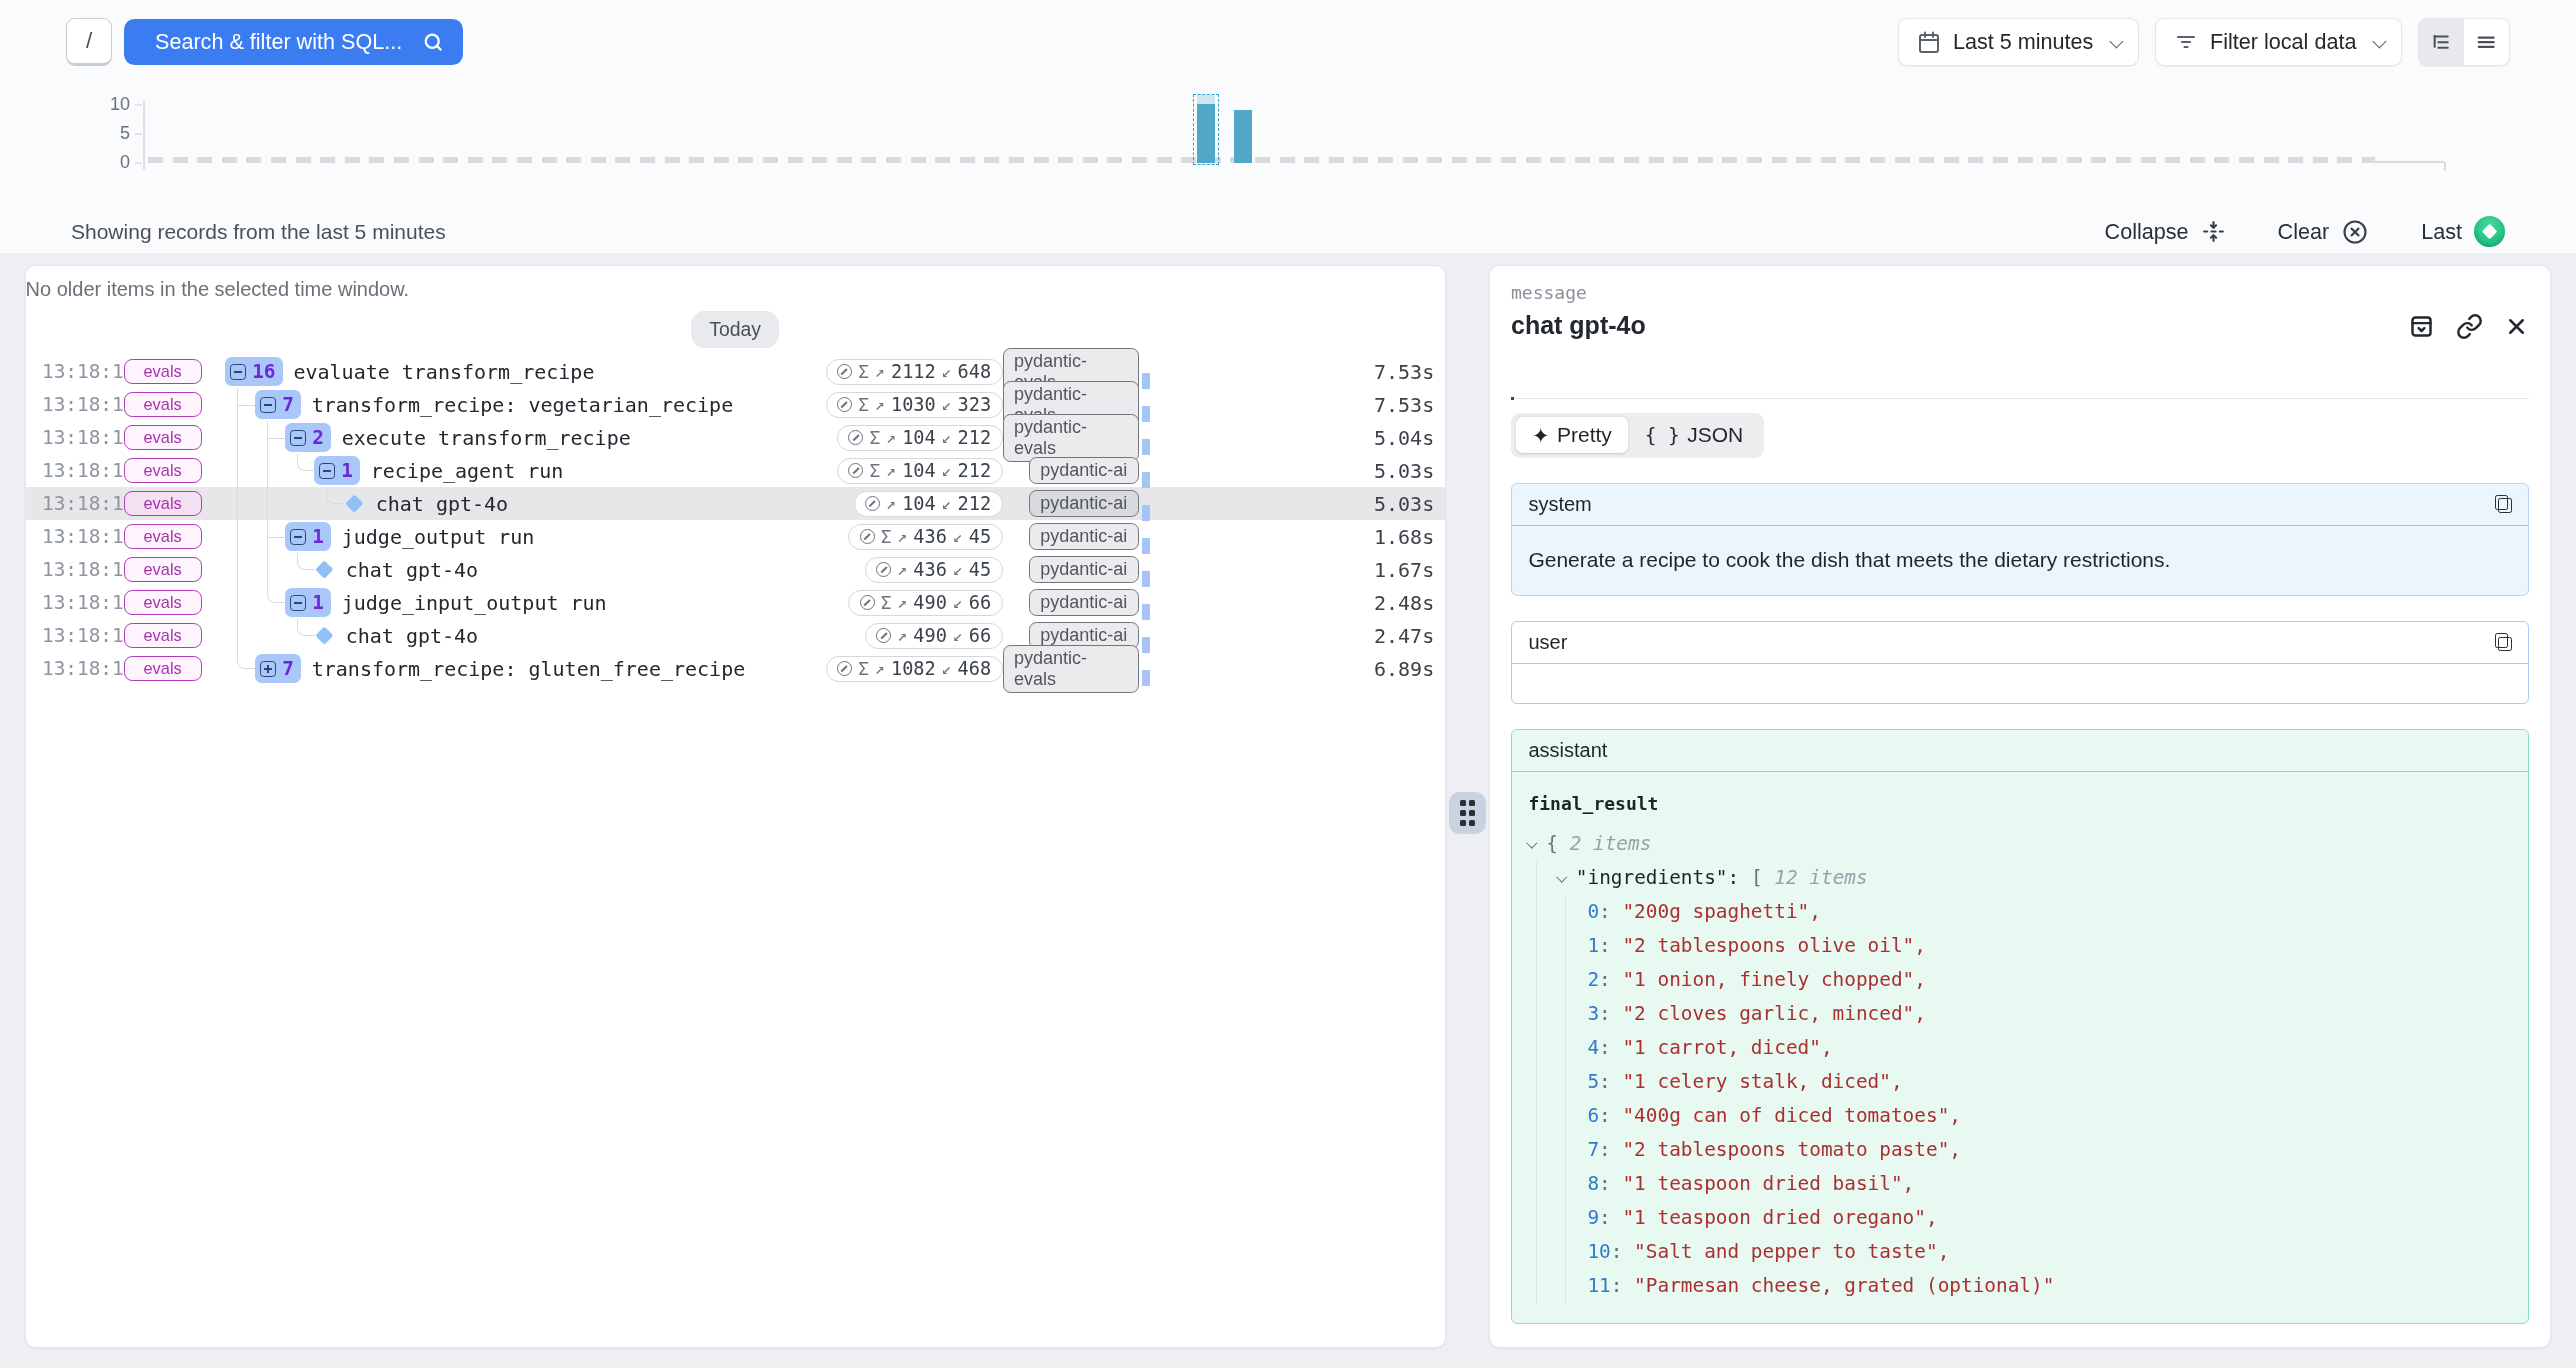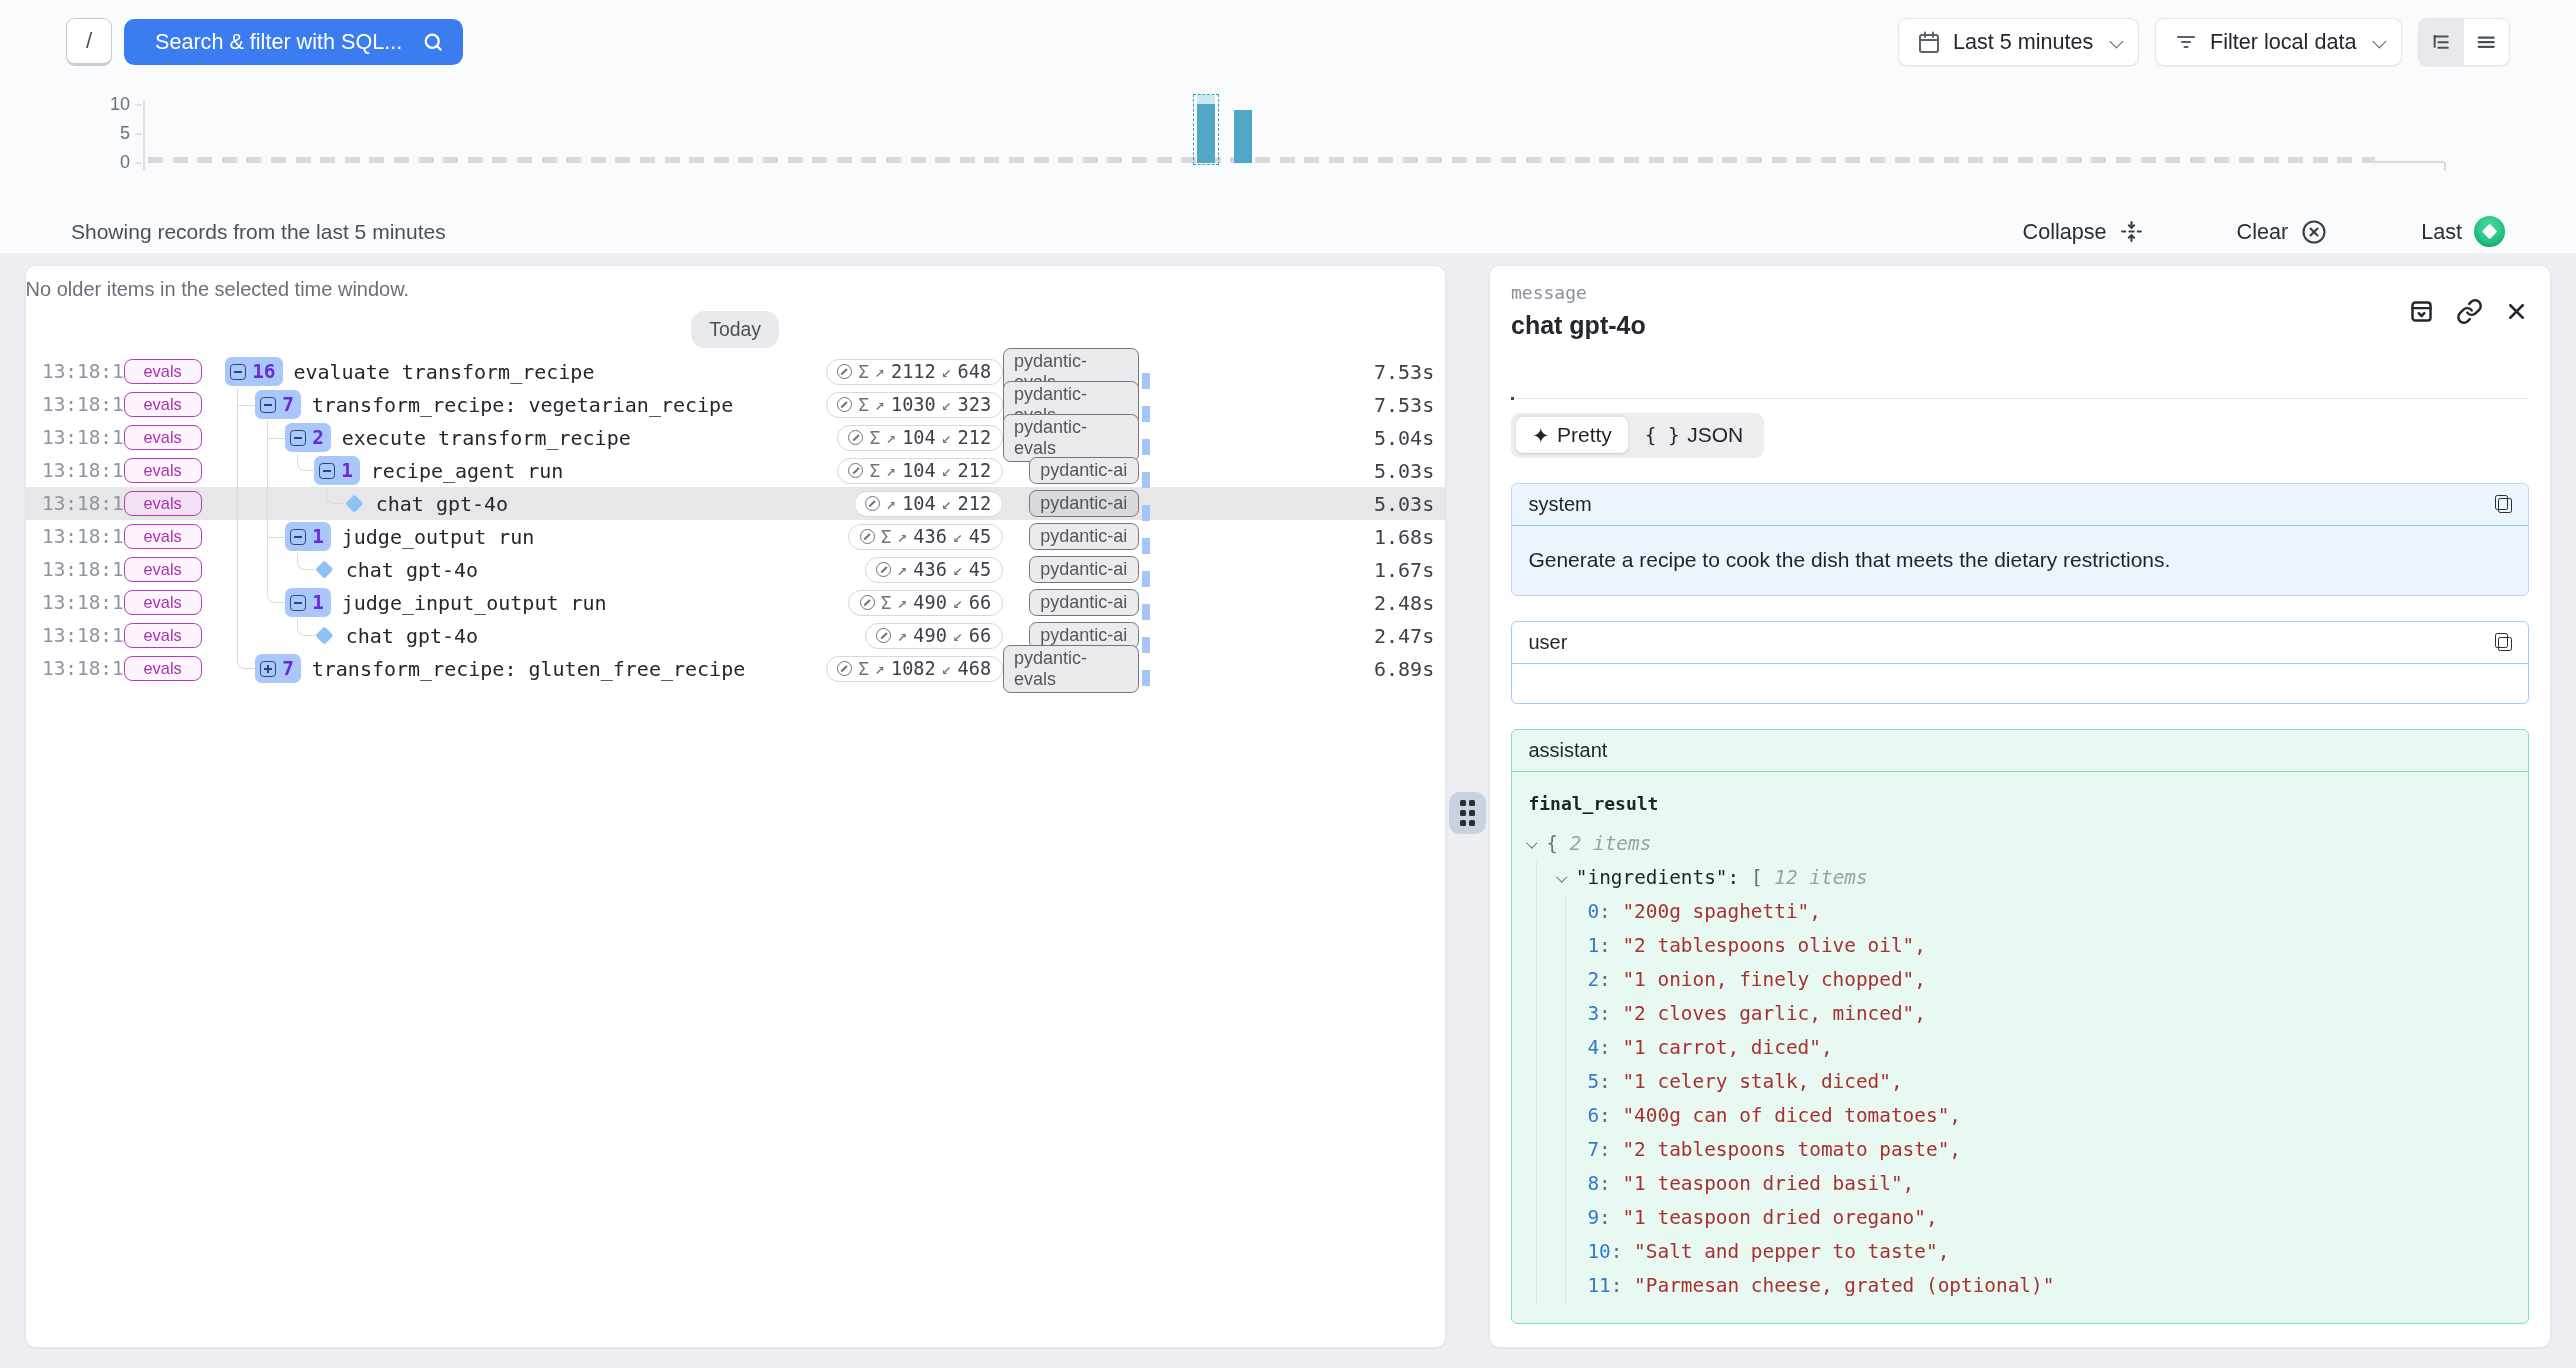--- a/index.html
+++ b/index.html
@@ -33,21 +33,21 @@
   .base-tail { position:absolute; left:2375px; top:161px; width:69px; height:1.5px; background:#d9dadd; }
   .base-tail-tick { position:absolute; left:2444px; top:162px; width:1.5px; height:9px; background:#d9dadd; }
   .chart-bar { position:absolute; bottom:46px; width:18px; background:#51a7c8; }
   .chart-bar.selected::before { content:""; position:absolute; left:-3.7px; right:-3.7px; top:-10.4px; bottom:-1.5px; border:1.9px dashed #2ba3cc; }
   .chart-bar.selected::after { content:""; position:absolute; left:0; right:0; top:-9px; height:9px; background:#cde8f2; }
   .xtick { position:absolute; top:177px; transform:translateX(-50%); font-size:18.6px; color:#6a707b; white-space:nowrap; }
 
   
   .list-toolbar { position:absolute; top:215px; left:71px; right:71px; height:33px; display:flex; align-items:center; font-size:21px; color:#4b5058; }
   .lt-right { margin-left:auto; display:flex; align-items:center; gap:52px; color:#2a2f36; font-size:21.6px; }
-  .lt-item { display:flex; align-items:center; gap:12px; cursor:pointer;margin-left:41px; }
+  .lt-item { display:flex; align-items:center; gap:12px; cursor:pointer; }
   .lt-item svg { stroke:#3a3f47; }
   .live-dot { width:31px; height:31px; border-radius:50%; background:radial-gradient(circle at 50% 30%, #46d79a, #10b87a); display:flex; align-items:center; justify-content:center; box-shadow:inset 0 -2.2px 4.5px rgba(0,90,60,.25); }
   .live-dot i { width:11.2px; height:11.2px; background:#fff; transform:rotate(45deg); border-radius:1.5px; }
 
   
   .panel { position:absolute; top:265px; bottom:21px; background:#fff; border:1.5px solid #e3e5ea; border-radius:10.4px; box-shadow:0 0.7px 2.2px rgba(20,24,31,.05); overflow:hidden; }
   .panel-left { left:24.6px; width:1421px; }
   .panel-right { left:1489px; width:1062px; }
   .resizer { position:absolute; left:1449px; top:792px; width:37px; height:42px; background:#c9d2e0; border-radius:10.4px; display:grid; grid-template-columns:repeat(2,6px); grid-template-rows:repeat(3,6px); gap:3.7px; align-content:center; justify-content:center; cursor:col-resize; }
   .resizer i { background:#2a2f36; border-radius:1.5px; }
@@ -86,21 +86,21 @@
   .track { position:relative; width:209px; height:18px; }
   .wbar { position:absolute; top:6px; height:6px; background:#a6c4f8; }
   .wbar::before,.wbar::after { content:""; position:absolute; top:-5.2px; width:3.7px; height:16.4px; background:#a6c4f8; }
   .wbar::before { left:0; } .wbar::after { right:0; }
   .wbar .light { position:absolute; top:0; height:100%; background:#dbe7fc; }
   .col-dur { width:82px; flex:none; text-align:right; font-size:20px; color:#3c424b; padding-right:10.4px; }
 
   
   .dp { padding:16.4px 21px; }
   .dp-kind { font-family:"DejaVu Sans Mono", monospace; font-size:18px; color:#8a9099; }
-  .dp-head { display:flex; align-items:center; }
+  .dp-head { display:flex; align-items:flex-end; }
   .dp-title { font-size:25px; font-weight:bold; margin-top:7.5px; }
   .dp-icons { margin-left:auto; display:flex; gap:21px; align-items:center; }
   .dp-icons .ibtn { background:none; border:none; cursor:pointer; padding:0; display:flex; }
   .dp-icons svg { stroke:#23272e; }
   .tabs { display:flex; gap:33px; margin-top:39px; border-bottom:1.5px solid #e7e8ea; }
   .tab { font-size:21px; color:#3c424b; padding:7.5px 1.5px 10.4px; cursor:pointer; border-bottom:3.7px solid transparent; margin-bottom:-1.5px; }
   .tab.active { border-bottom-color:#3e4754; color:#1f242b; }
   .seg-wrap { display:inline-flex; background:#ededf0; border-radius:9px; padding:4.5px; margin-top:13.4px; }
   .seg-btn { display:flex; align-items:center; gap:7.5px; font-size:21px; color:#1f242b; padding:6px 16.4px; border-radius:6.7px; border:none; background:none; font-family:inherit; cursor:pointer; }
   .seg-btn.active { background:#fff; box-shadow:0 0.7px 2.2px rgba(20,24,31,.18); }

